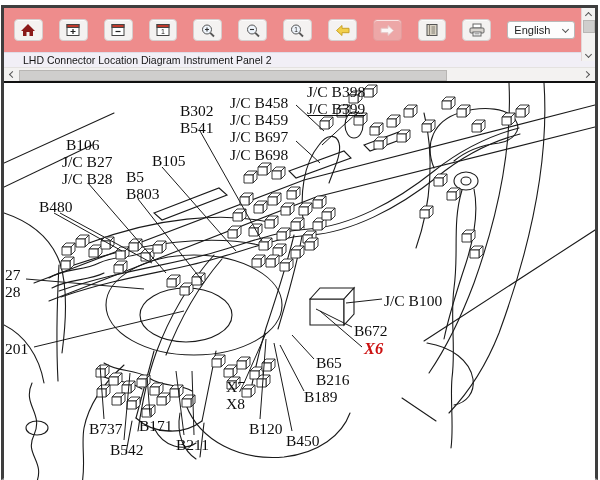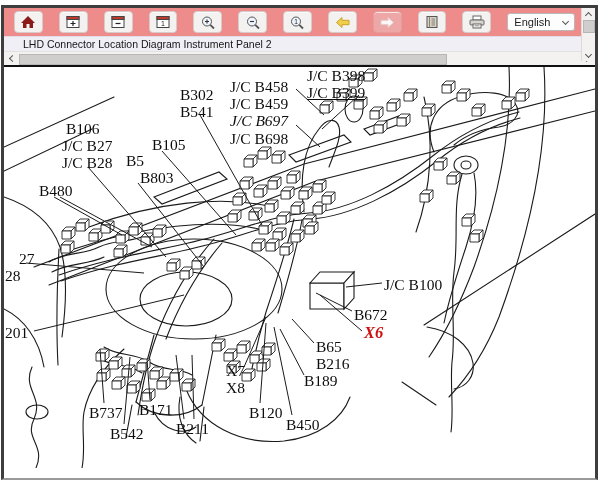--- a/index.html
+++ b/index.html
@@ -1,19 +1,19 @@
 <!DOCTYPE html>
 <html><head>
 <meta charset="utf-8">
 <style>
   html,body{margin:0;padding:0;background:#fff;font-family:"Liberation Sans",sans-serif;}
   .outer{width:600px;height:480px;position:relative;background:#fff;overflow:hidden;}
   .win{position:absolute;top:5px;left:1px;right:2px;bottom:0;border:3px solid #3e3e3e;border-bottom:2px solid #9a9a9a;background:#fff;box-sizing:border-box;}
   .chrome{position:relative;}
-  .toolbar{height:28px;background:#ee8c8c;display:flex;align-items:center;padding:0 20px 0 10px;gap:16px;box-sizing:border-box;}
+  .toolbar{height:44px;background:#ee8c8c;display:flex;align-items:center;padding:0 20px 0 10px;gap:16px;box-sizing:border-box;}
   .tb-btn{width:31px;height:22px;background:#f4f2f1;border:1px solid #d6cccc;border-radius:4px;display:flex;align-items:center;justify-content:center;padding:0;box-shadow:inset 0 1px 0 rgba(255,255,255,.7);}
   .tb-btn svg{display:block;}
   .tb-btn.disabled{background:#eda7a7;border-color:#e49c9c;}
   .lang{margin-left:auto;width:72px;height:18px;background:#fdfdfd;border:1px solid #b9b9b9;border-radius:3px;display:flex;align-items:center;justify-content:space-between;padding:0 6px;font-size:11px;color:#222;box-sizing:border-box;}
   .titlebar{height:15px;background:#f1eff6;border-top:1px solid #e0dde8;font-size:10.5px;color:#151515;display:flex;align-items:center;padding-left:19px;box-sizing:border-box;}
   .hscroll{height:14px;background:#f3f2f1;position:relative;border-top:1px solid #e4e2e0;box-sizing:border-box;}
   .hthumb{position:absolute;left:15px;top:2px;height:9px;width:72%;background:#cfcecd;border:1px solid #b8b6b4;}
   .sarrow{position:absolute;width:14px;height:13px;display:flex;align-items:center;justify-content:center;}
   .vscroll{position:absolute;top:0;right:0;width:14px;height:53px;background:#f3f2f1;border-left:1px solid #e3d6d6;display:flex;flex-direction:column;align-items:center;box-sizing:border-box;}
   .vscroll .va{height:12px;display:flex;align-items:center;justify-content:center;width:100%;}
@@ -457,31 +457,31 @@
           <line x1="358" y1="264" x2="316" y2="228" stroke="#1a1a1a" stroke-width="1"></line>
           <line x1="348" y1="244" x2="312" y2="226" stroke="#1a1a1a" stroke-width="1"></line>
           <line x1="378" y1="216" x2="342" y2="220" stroke="#1a1a1a" stroke-width="1"></line>
         </svg>
       <div id="diagram-labels" style="position:absolute;left:0;top:0;right:0;bottom:0;">
           <div class="dlabel" style="left: 62px; top: 54px;">B106</div>
           <div class="dlabel" style="left: 58px; top: 71px;">J/C B27</div>
           <div class="dlabel" style="left: 58px; top: 88px; font-family: Liberation Serif, serif;">J/C B28</div>
           <div class="dlabel" style="left: 148px; top: 70px;">B105</div>
           <div class="dlabel" style="left: 122px; top: 86px;">B5</div>
-          <div class="dlabel" style="left: 136px; top: 103px;">B803</div>
+          <div class="dlabel" style="left: 122px; top: 103px;">B803</div>
           <div class="dlabel" style="left: 176px; top: 20px;">B302</div>
           <div class="dlabel" style="left: 176px; top: 37px;">B541</div>
           <div class="dlabel" style="left: 226px; top: 12px;">J/C B458</div>
           <div class="dlabel" style="left: 226px; top: 29px;">J/C B459</div>
-          <div class="dlabel" style="left: 226px; top: 46px; font-style: italic;">J/C B697</div>
+          <div class="dlabel" style="left: 226px; top: 46px;">J/C B697</div>
           <div class="dlabel" style="left: 226px; top: 64px;">J/C B698</div>
           <div class="dlabel" style="left: 303px; top: 1px;">J/C B398</div>
           <div class="dlabel" style="left: 303px; top: 18px; text-decoration: underline;">J/C B399</div>
           <div class="dlabel" style="left: 35px; top: 116px;">B480</div>
-          <div class="dlabel" style="left: 15px; top: 184px;">27</div>
+          <div class="dlabel" style="left: 1px; top: 184px;">27</div>
           <div class="dlabel" style="left: 1px; top: 201px;">28</div>
           <div class="dlabel" style="left: 1px; top: 258px;">201</div>
           <div class="dlabel" style="left: 85px; top: 338px;">B737</div>
           <div class="dlabel" style="left: 106px; top: 359px;">B542</div>
           <div class="dlabel" style="left: 135px; top: 335px;">B171</div>
           <div class="dlabel" style="left: 172px; top: 354px;">B211</div>
           <div class="dlabel" style="left: 222px; top: 296px;">X7</div>
           <div class="dlabel" style="left: 222px; top: 313px;">X8</div>
           <div class="dlabel" style="left: 245px; top: 338px;">B120</div>
           <div class="dlabel" style="left: 282px; top: 350px;">B450</div>

